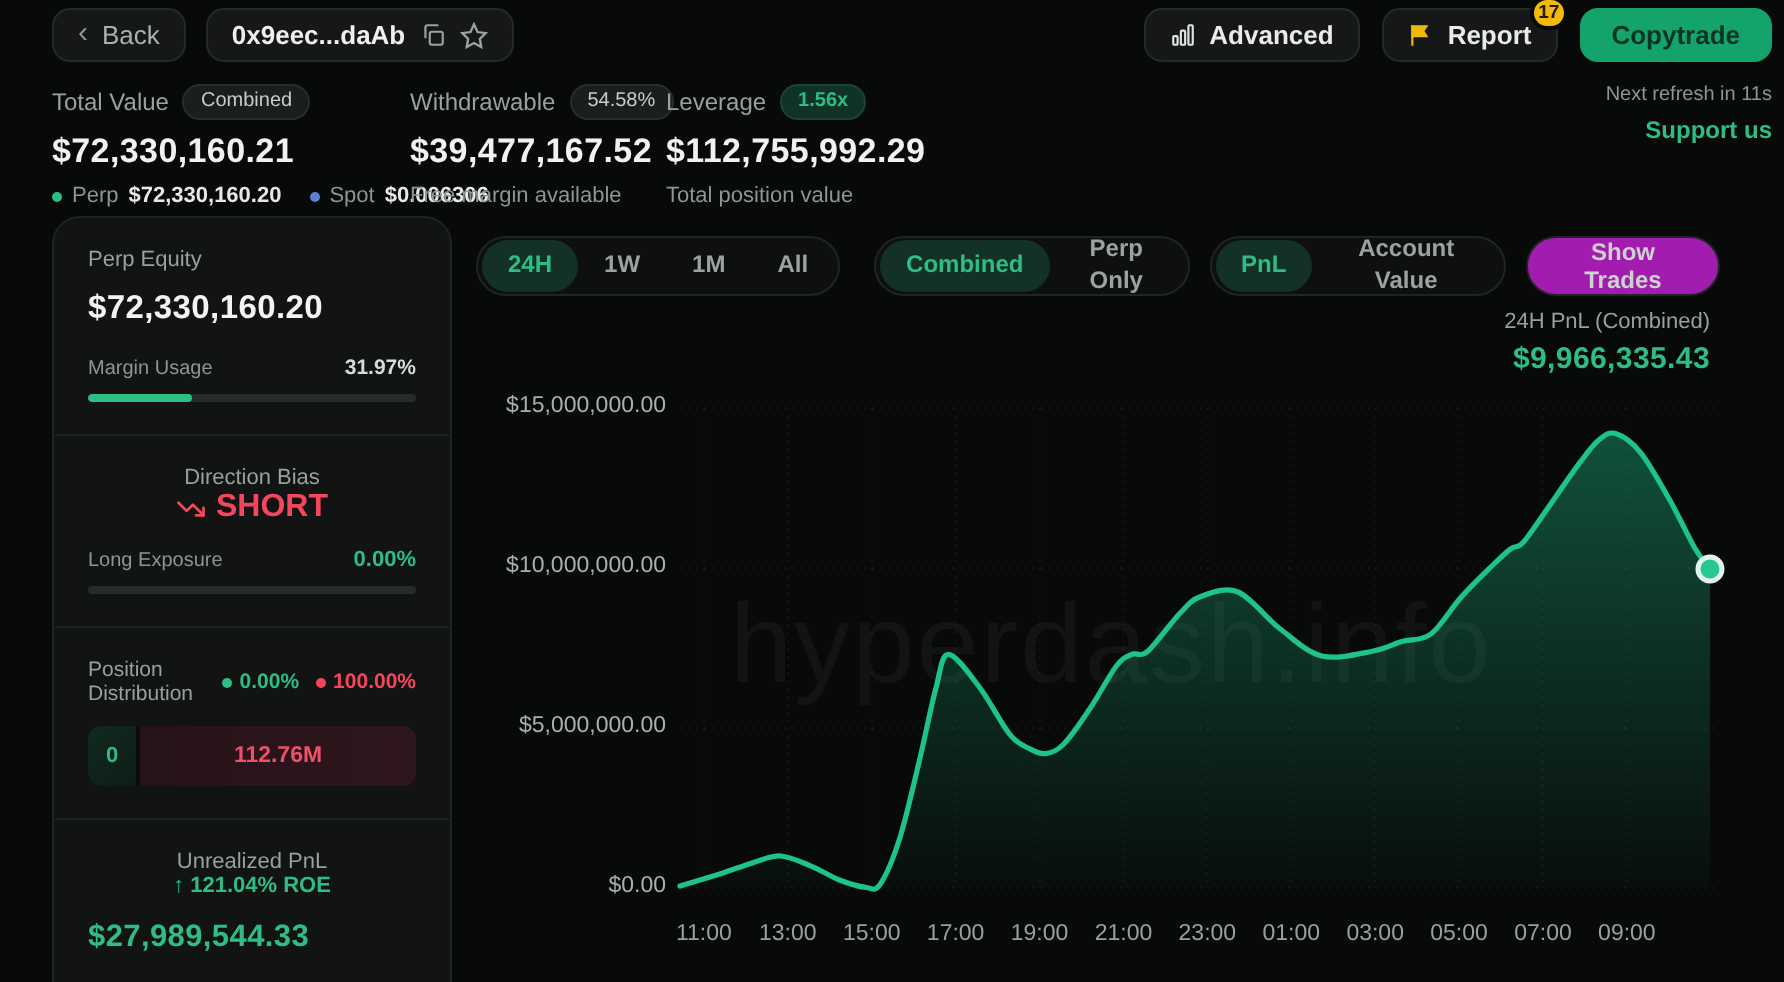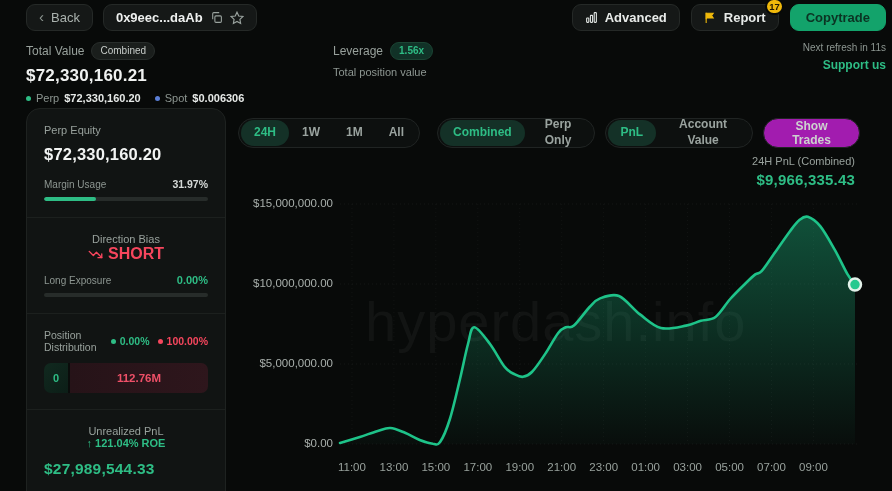--- a/index.html
+++ b/index.html
@@ -163,25 +163,36 @@
           <span>Perp</span>
           <span class="subval">$72,330,160.20</span>
         </span>
         <span class="dotrow">
           <span class="dot blue"></span>
           <span>Spot</span>
           <span class="subval">$0.006306</span>
         </span>
       </div>
     </div>
+    <div class="stat" style="left:205px">
+      <div class="hd">
+        <span class="lbl">Withdrawable</span>
+        <span class="pill">54.58%</span>
+      </div>
+      <div class="val">$39,477,167.52</div>
+      <div class="sub">
+          <span>Free margin available</span>
+        </div>
+    </div>
     <div class="stat" style="left:333px">
       <div class="hd">
         <span class="lbl">Leverage</span>
         <span class="pill green">1.56x</span>
       </div>
+      <div class="val">$112,755,992.29</div>
       <div class="sub">
           <span>Total position value</span>
         </div>
     </div>
     <div class="refresh">
       <div class="r1">Next refresh in 11s</div>
       <div class="r2">Support us</div>
     </div>
   </div>
 

